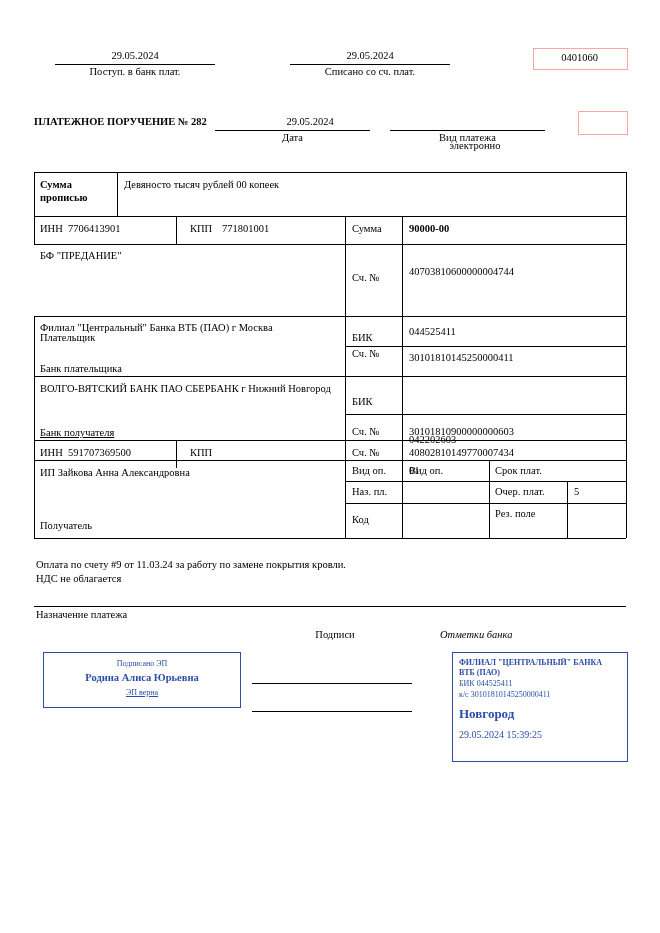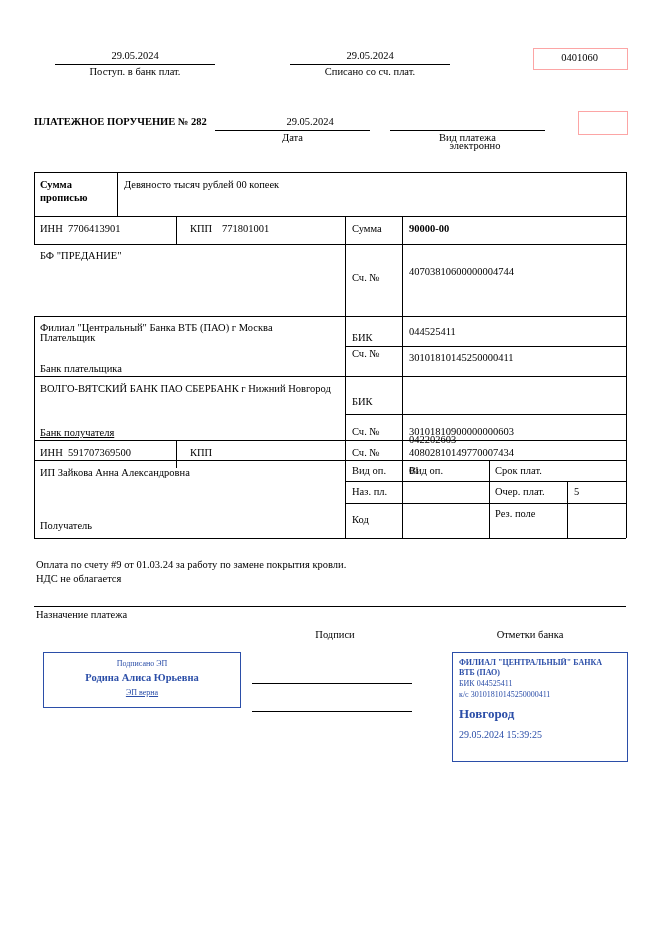--- a/index.html
+++ b/index.html
@@ -173,27 +173,27 @@
   <div class="abs txt" style="left:574px; top:486px;">5</div>
 
   <div class="abs txt" style="left:352px; top:514px;">Код</div>
   <div class="abs txt" style="left:409px; top:514px;"></div>
   <div class="abs txt" style="left:495px; top:508px;">Рез. поле</div>
   <div class="abs txt" style="left:574px; top:508px;"></div>
 
   <div class="abs txt" style="left:40px; top:520px;">Получатель</div>
   <div class="line" style="left:34px; top:538px; width:592px;"></div>
 
-  <div class="abs txt" style="left:36px; top:559px;">Оплата по счету #9 от 01.03.24 за работу по замене покрытия кровли.</div>
+  <div class="abs txt" style="left:36px; top:559px;">Оплата по счету #9 от 11.03.24 за работу по замене покрытия кровли.</div>
   <div class="abs txt" style="left:36px; top:573px;">НДС не облагается</div>
   <div class="line" style="left:34px; top:606px; width:592px;"></div>
   <div class="abs txt" style="left:36px; top:609px;">Назначение платежа</div>
 
   <div class="abs txt" style="left:255px; top:629px; width:160px; text-align:center;">Подписи</div>
-  <div class="abs txt" style="left:440px; top:629px; width:180px; text-align:center;">Отметки банка</div>
+  <div class="abs txt" style="left:440px; top:629px; width:180px; text-align:left;font-style:italic;">Отметки банка</div>
 
   <div class="box" style="left:43px; top:652px; width:196px; height:54px; border-color:#2b4ea8;">
     <div class="txt tiny center" style="position:absolute; left:0; top:6px; width:196px; color:#2b4ea8;">Подписано ЭП</div>
     <div class="txt bold center" style="position:absolute; left:0; top:19px; width:196px; font-size:10.5px; color:#2b4ea8;">Родина Алиса Юрьевна</div>
     <div class="txt tiny center" style="position:absolute; left:0; top:35px; width:196px; color:#2b4ea8;text-decoration:underline;">ЭП верна</div>
   </div>
 
   <div class="line" style="left:252px; top:683px; width:160px;"></div>
   <div class="line" style="left:252px; top:711px; width:160px;"></div>
 

